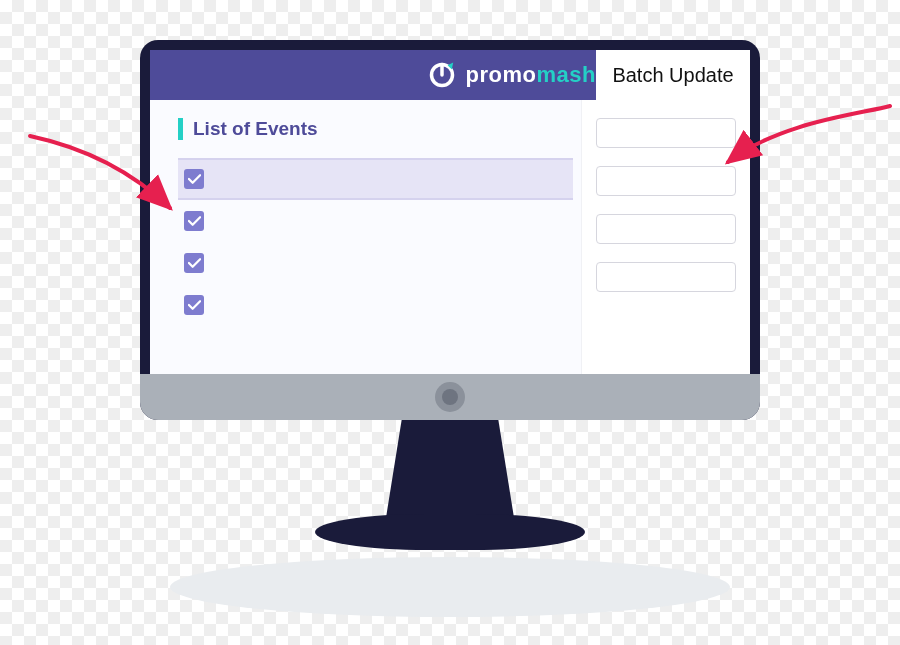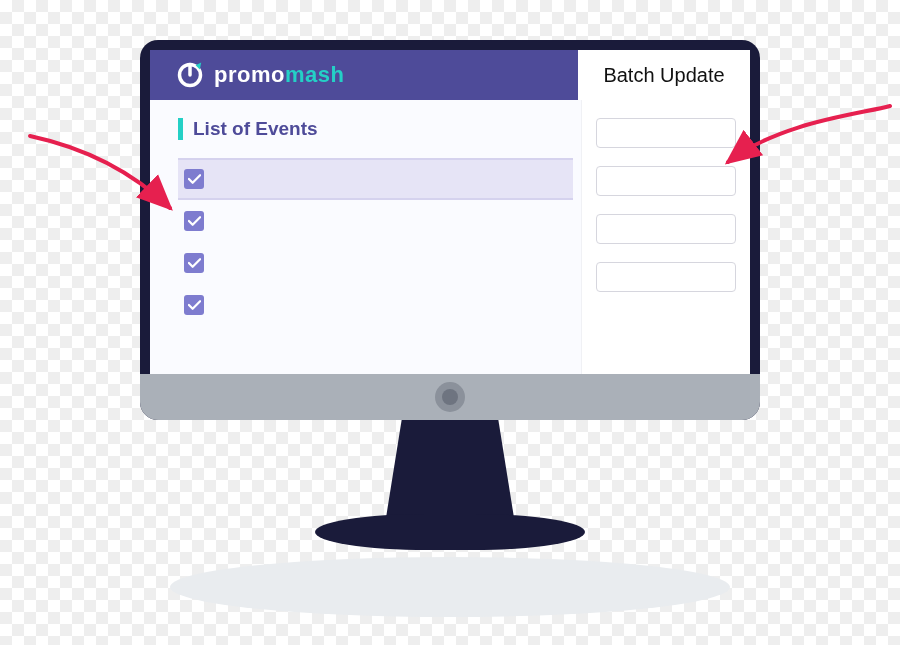--- a/index.html
+++ b/index.html
@@ -105,23 +105,24 @@
       display: flex;
       align-items: stretch;
     }
     .header-left {
       flex: 1;
       background: #4e4b99;
       display: flex;
       align-items: center;
       padding-left: 26px;
       gap: 10px;
+      justify-content: flex-end;
     }
     .header-right {
-      width: 172px;
+      width: 154px;
       background: #fff;
       display: flex;
       align-items: center;
       justify-content: center;
       font-size: 20px;
       color: #111;
     }
     .logo-mark {
       width: 28px;
       height: 28px;

